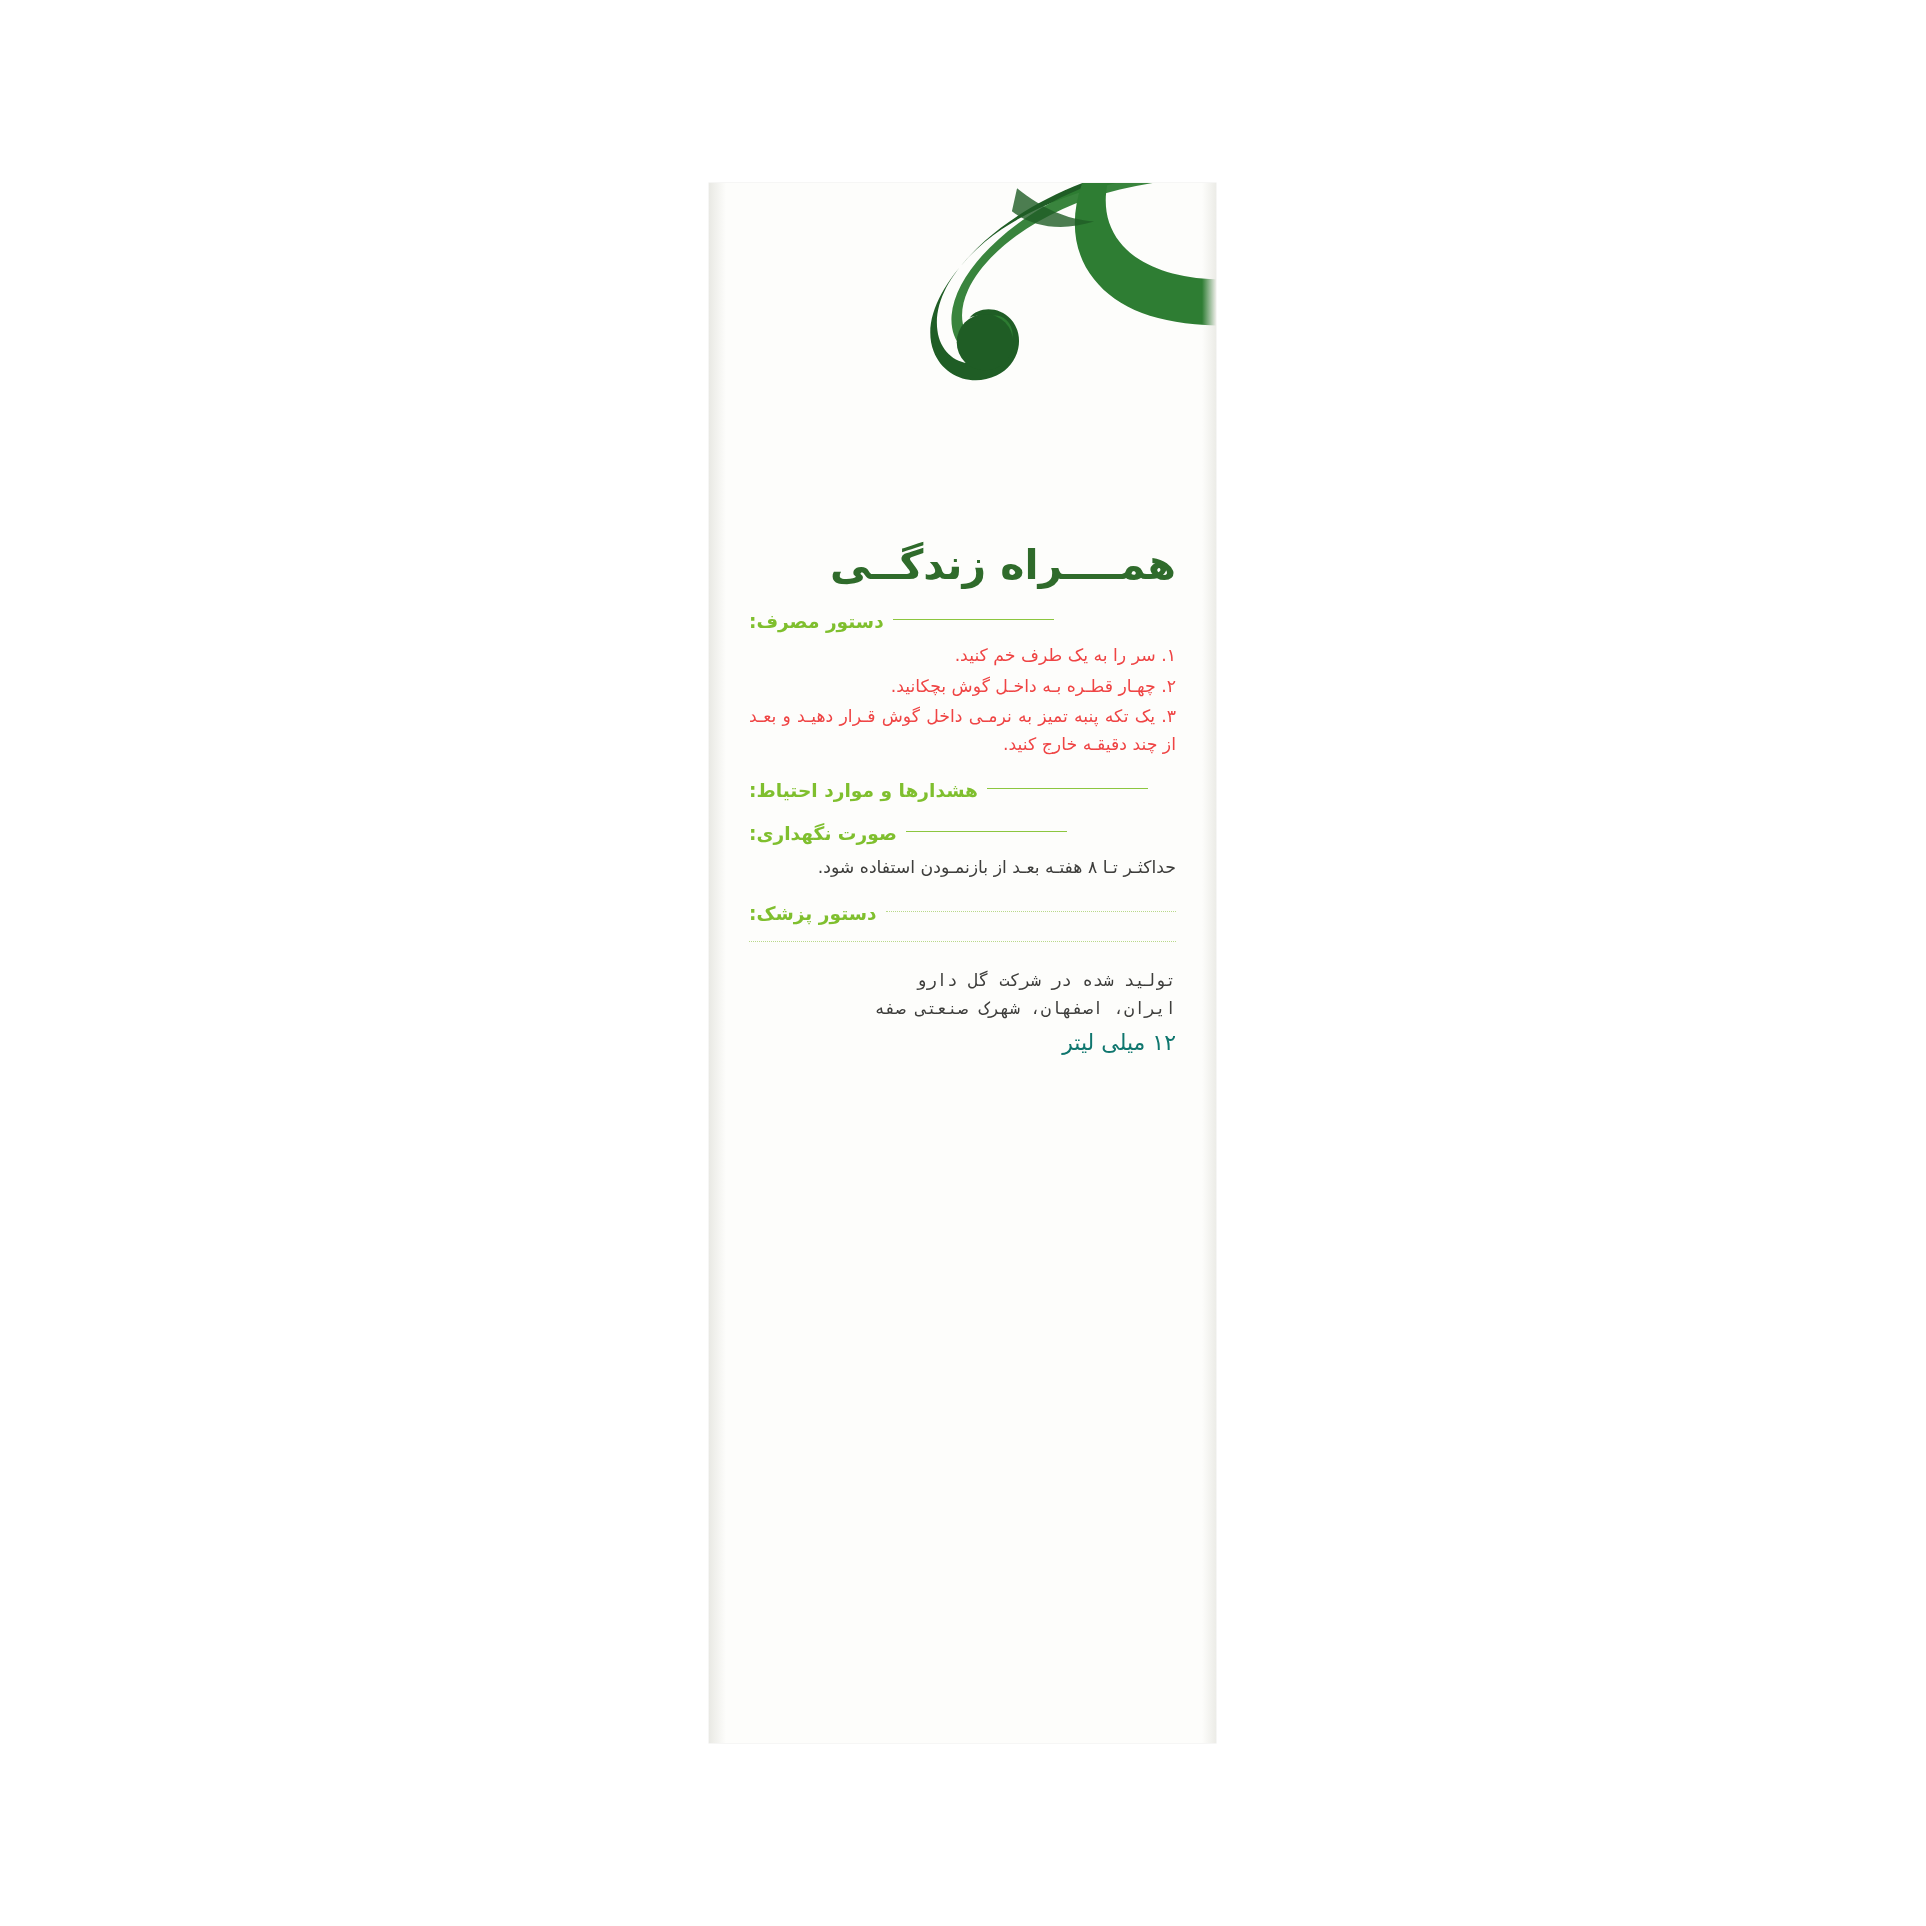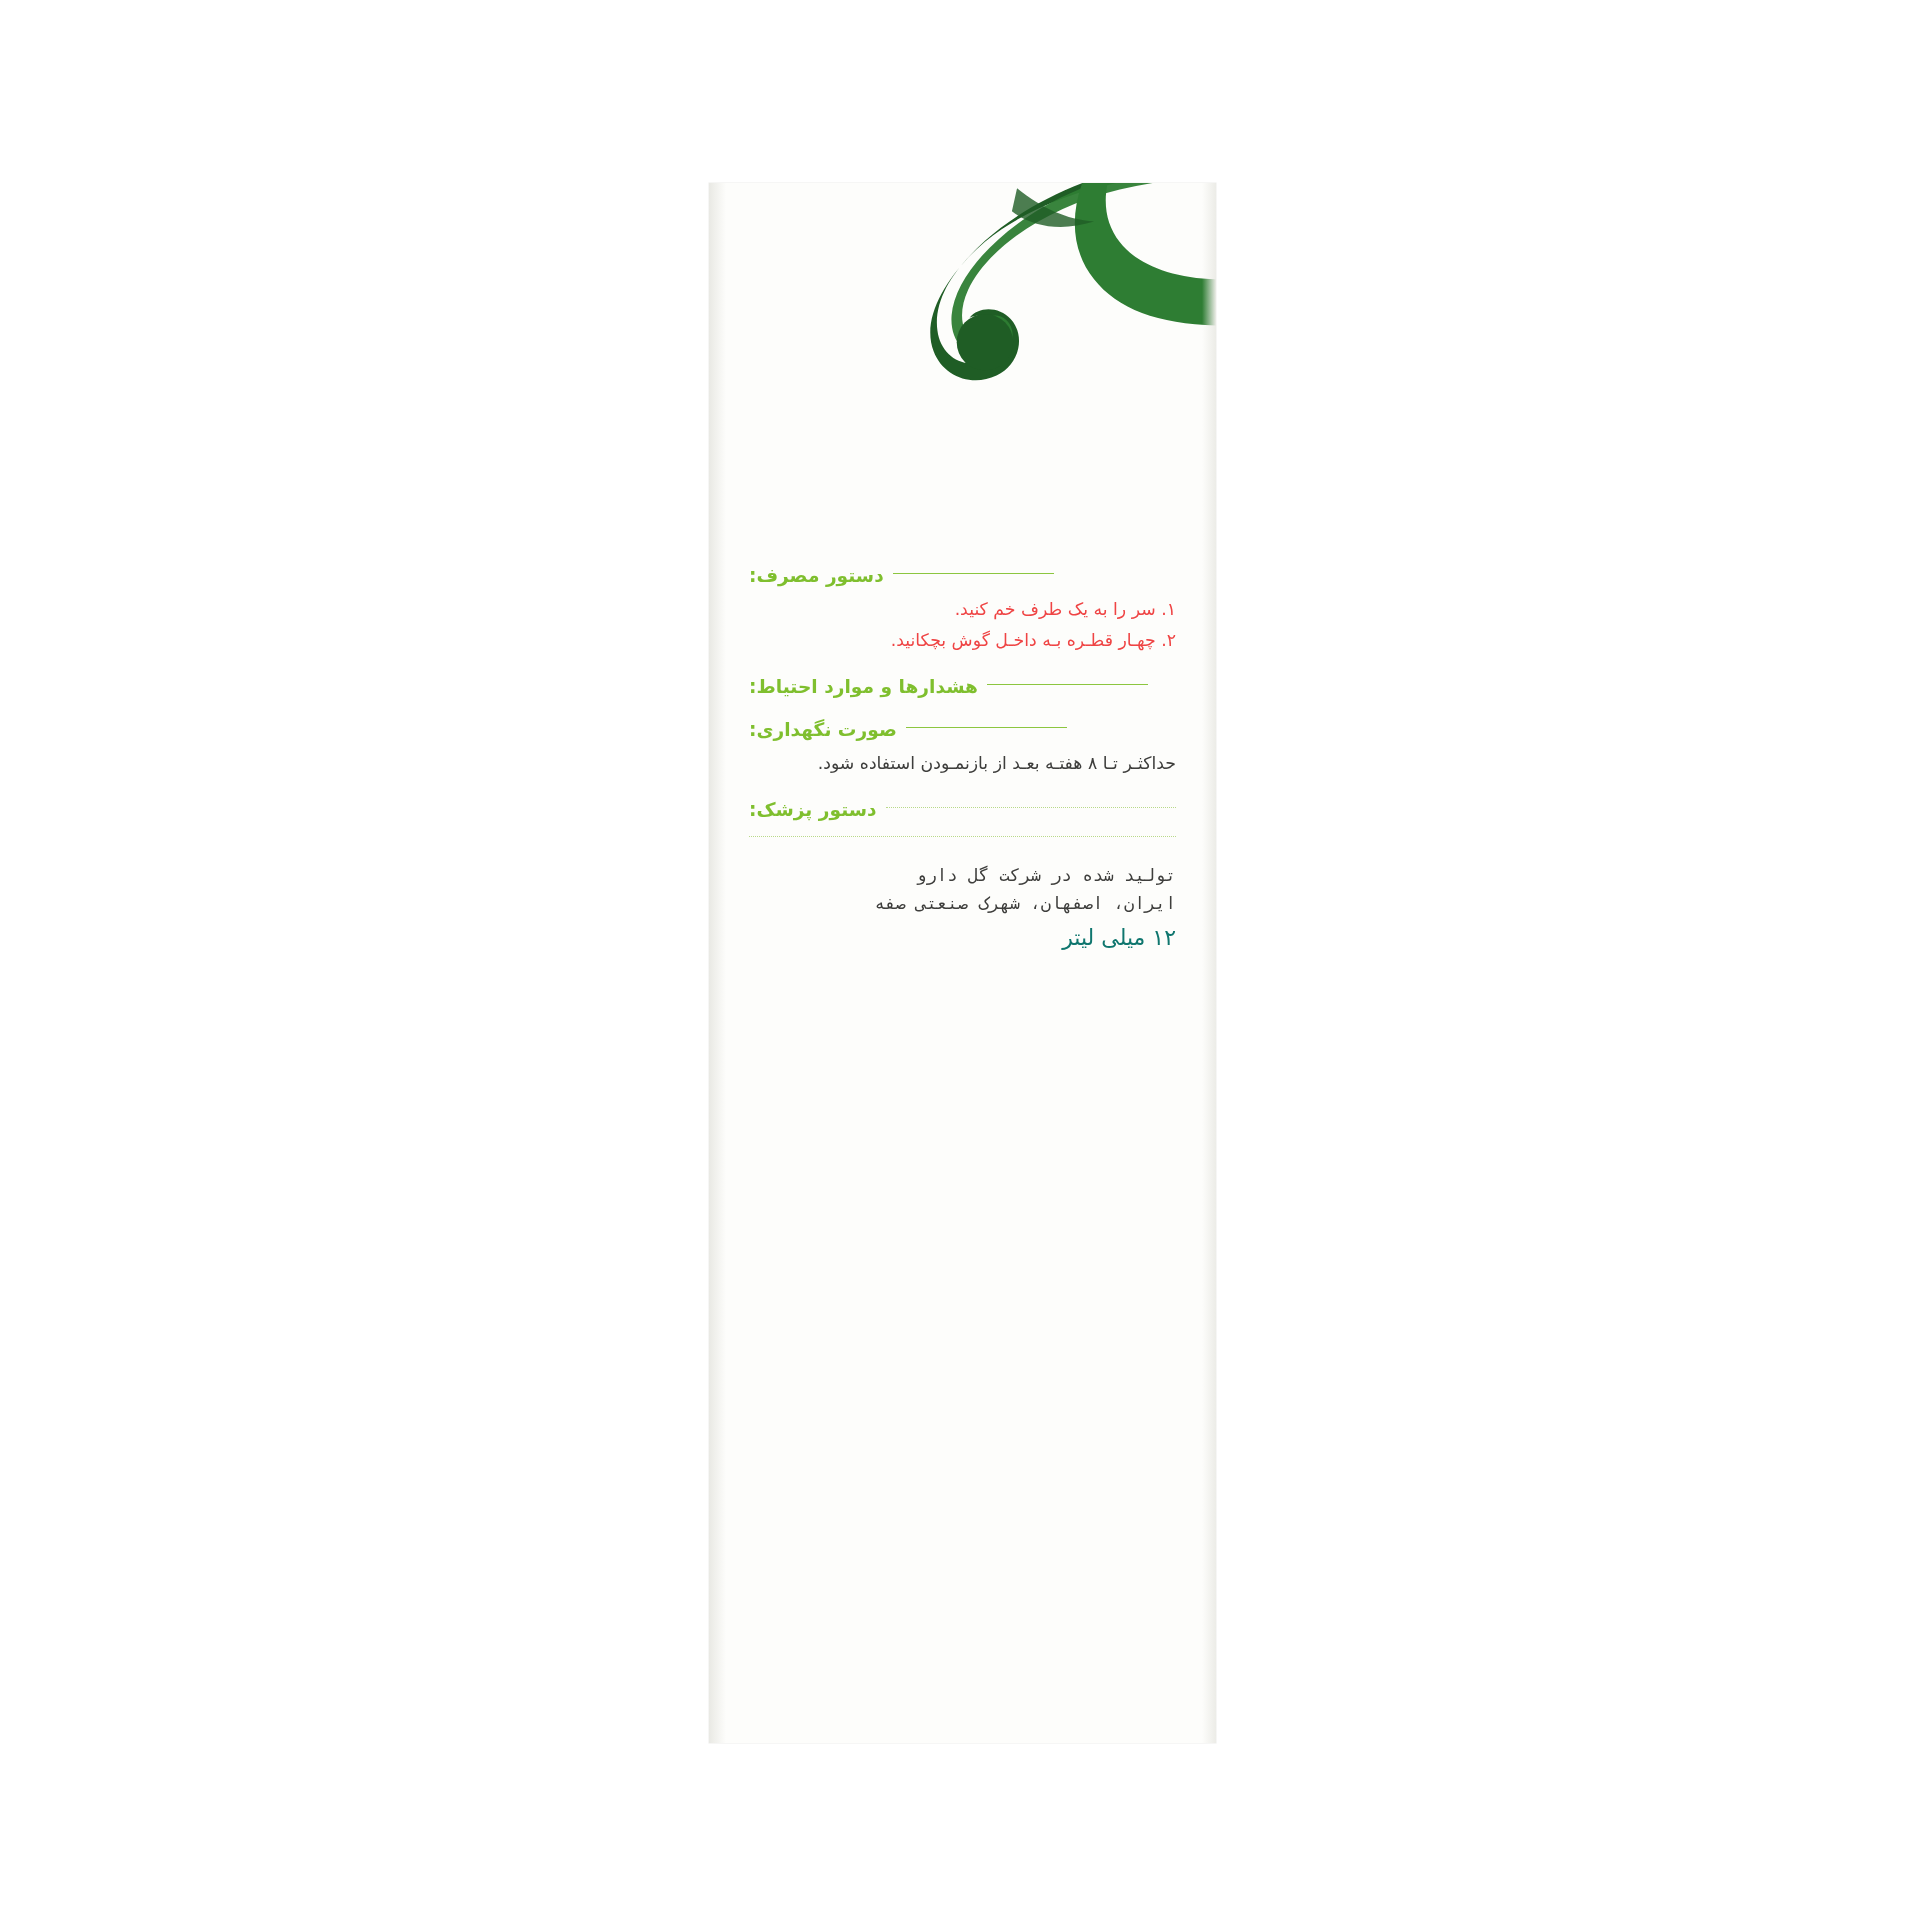--- a/index.html
+++ b/index.html
@@ -167,28 +167,30 @@
       <path d="M790,-40 C660,-40 520,10 430,90 C370,145 330,210 350,262 C365,302 410,318 448,300 C484,283 494,238 470,212 C452,192 420,192 406,210 C424,202 444,210 450,228 C458,252 442,276 416,280 C386,285 360,262 356,230 C348,176 392,116 456,72 C540,15 668,-18 790,-14 Z" fill="#1f5d25"></path>
       <path d="M790,-40 C690,-34 580,-2 500,50 C430,96 382,156 378,206 C375,246 400,272 432,272 C460,272 478,250 472,228 C468,212 452,202 438,208 C450,208 458,218 456,230 C452,248 432,256 414,246 C392,234 388,200 404,166 C434,102 524,38 640,10 C690,-2 742,-8 790,-8 Z" fill="#2e7d33" opacity="0.95"></path>
       <circle cx="430" cy="248" r="44" fill="#1f5d25"></circle>
       <path d="M600,-40 C560,30 560,100 600,150 C636,196 700,220 790,222 L790,150 C720,148 666,126 640,92 C612,56 612,10 634,-40 Z" fill="#2e7d33"></path>
       <path d="M480,8 C520,40 556,56 600,60 C548,76 504,68 472,44 Z" fill="#1f5d25" opacity="0.8"></path>
     </svg>
   </div>
 
   <div class="content">
 
+    <div class="brand-slogan">همــــراه زندگــی</div>
 
     <div class="section-head">
       <span class="label">دستور مصرف:</span>
       <span class="rule"></span>
     </div>
     <ul class="body-list">
       <li>۱. سر را به یک طرف خم کنید.</li>
       <li>۲. چهـار قطـره بـه داخـل گوش بچکانید.</li>
+      <li>۳. یک تکه پنبه تمیز به نرمـی داخل گوش قـرار دهیـد و بعـد از چند دقیقـه خارج کنید.</li>
     </ul>
 
     <div class="section-head">
       <span class="label">هشدارها و موارد احتیاط:</span>
       <span class="rule"></span>
     </div>
 
     <div class="section-head">
       <span class="label">صورت نگهداری:</span>
       <span class="rule"></span>

